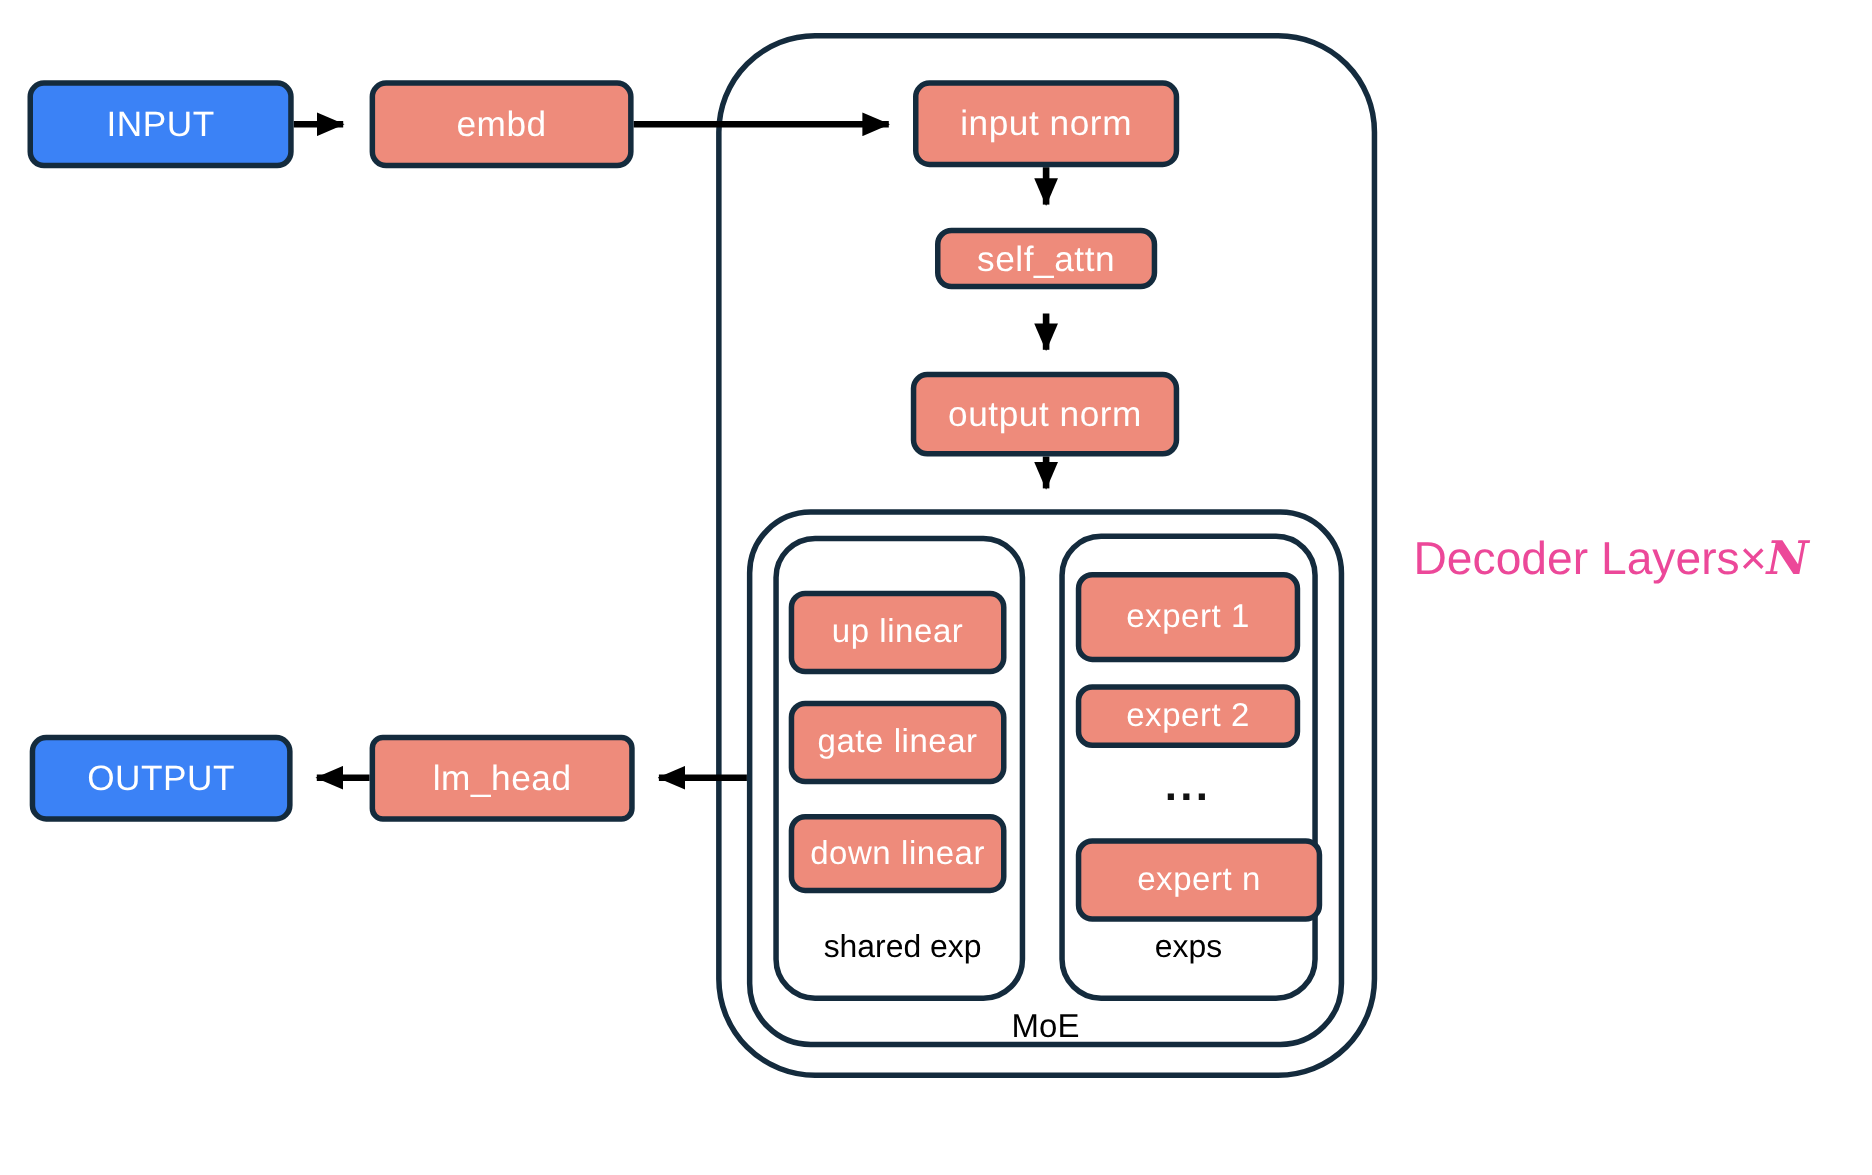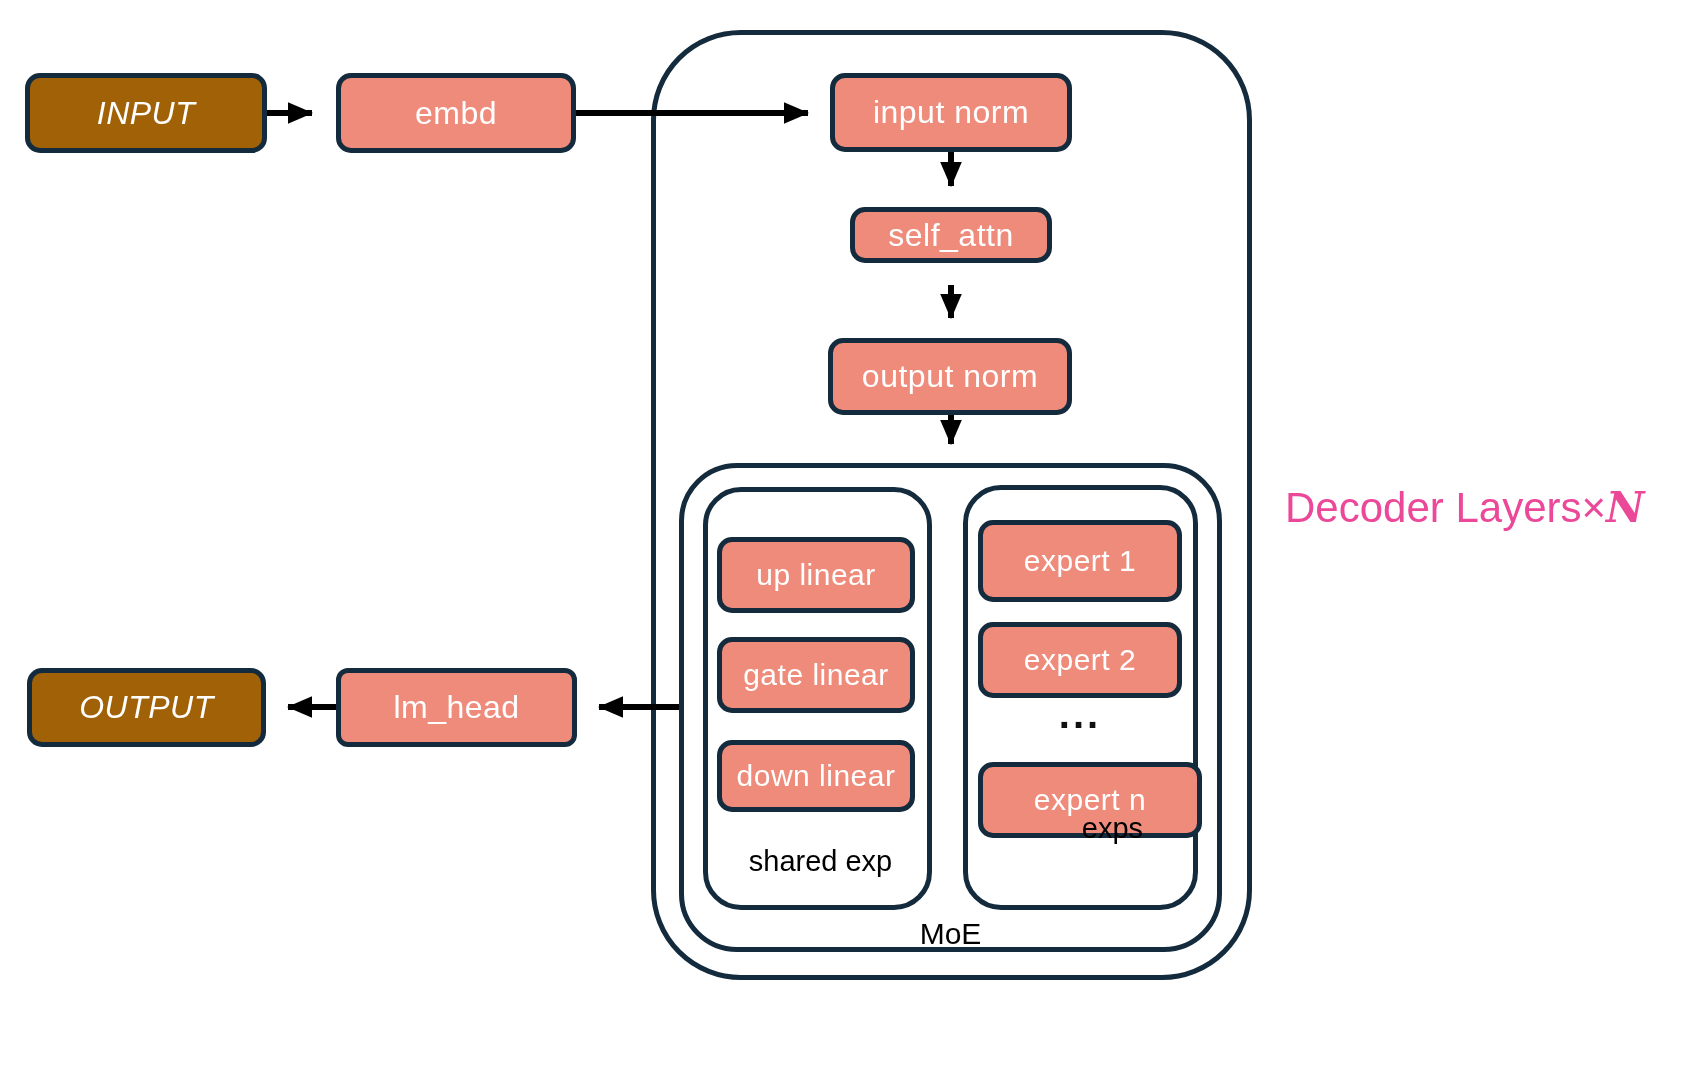--- a/index.html
+++ b/index.html
@@ -12,41 +12,41 @@
   .moe{left:679px;top:463px;width:543px;height:489px;border-radius:58px;}
   .shared{left:703px;top:487px;width:229px;height:423px;border-radius:38px;}
   .exps{left:963px;top:485px;width:235px;height:425px;border-radius:38px;}
 
   .node{
     position:absolute;box-sizing:border-box;border:5px solid #142b3d;border-radius:15px;
     display:flex;align-items:center;justify-content:center;
     color:#ffffff;font-size:32px;letter-spacing:0.5px;z-index:3;
   }
   .salmon{background:#ee8b7b;}
-  .blue{background:#a16207;font-style:italic;}
+  .blue{background:#3b82f6;}
 
   .n-input{left:25px;top:73px;width:242px;height:80px;}
   .n-embd{left:336px;top:73px;width:240px;height:80px;}
   .n-inputnorm{left:830px;top:73px;width:242px;height:79px;}
   .n-selfattn{left:850px;top:207px;width:202px;height:56px;}
   .n-outputnorm{left:828px;top:338px;width:244px;height:77px;}
   .n-up{left:717px;top:537px;width:198px;height:76px;font-size:30px;}
   .n-gate{left:717px;top:637px;width:198px;height:76px;font-size:30px;}
   .n-down{left:717px;top:740px;width:198px;height:72px;font-size:30px;}
   .n-e1{left:978px;top:520px;width:204px;height:82px;font-size:30px;justify-content:center;}
-  .n-e2{left:978px;top:622px;width:204px;height:76px;font-size:30px;}
+  .n-e2{left:978px;top:622px;width:204px;height:58px;font-size:30px;}
   .n-en{left:978px;top:762px;width:224px;height:76px;font-size:30px;}
   .n-output{left:27px;top:668px;width:239px;height:79px;justify-content:center;}
   .n-lmhead{left:336px;top:668px;width:241px;height:79px;border-radius:12px;}
 
   .caption{
     position:absolute;color:#000000;font-size:29px;text-align:center;z-index:4;
   }
   .cap-shared{left:703px;top:845px;width:181px;padding-left:27px;}
-  .cap-exps{left:963px;top:812px;width:235px;padding-left:32px;}
+  .cap-exps{left:963px;top:845px;width:235px;}
   .cap-moe{left:679px;top:917px;width:543px;font-size:30px;}
   .dots{
     position:absolute;left:978px;top:688px;width:204px;height:52px;line-height:52px;
     text-align:center;color:#111111;font-size:40px;font-weight:bold;letter-spacing:3px;z-index:4;
   }
   .side-label{
     position:absolute;left:1285px;top:483px;color:#ec4899;font-size:42px;z-index:4;white-space:nowrap;
   }
   .side-label .mathn{
     font-family:"DejaVu Serif","Liberation Serif",serif;font-style:italic;font-weight:bold;

